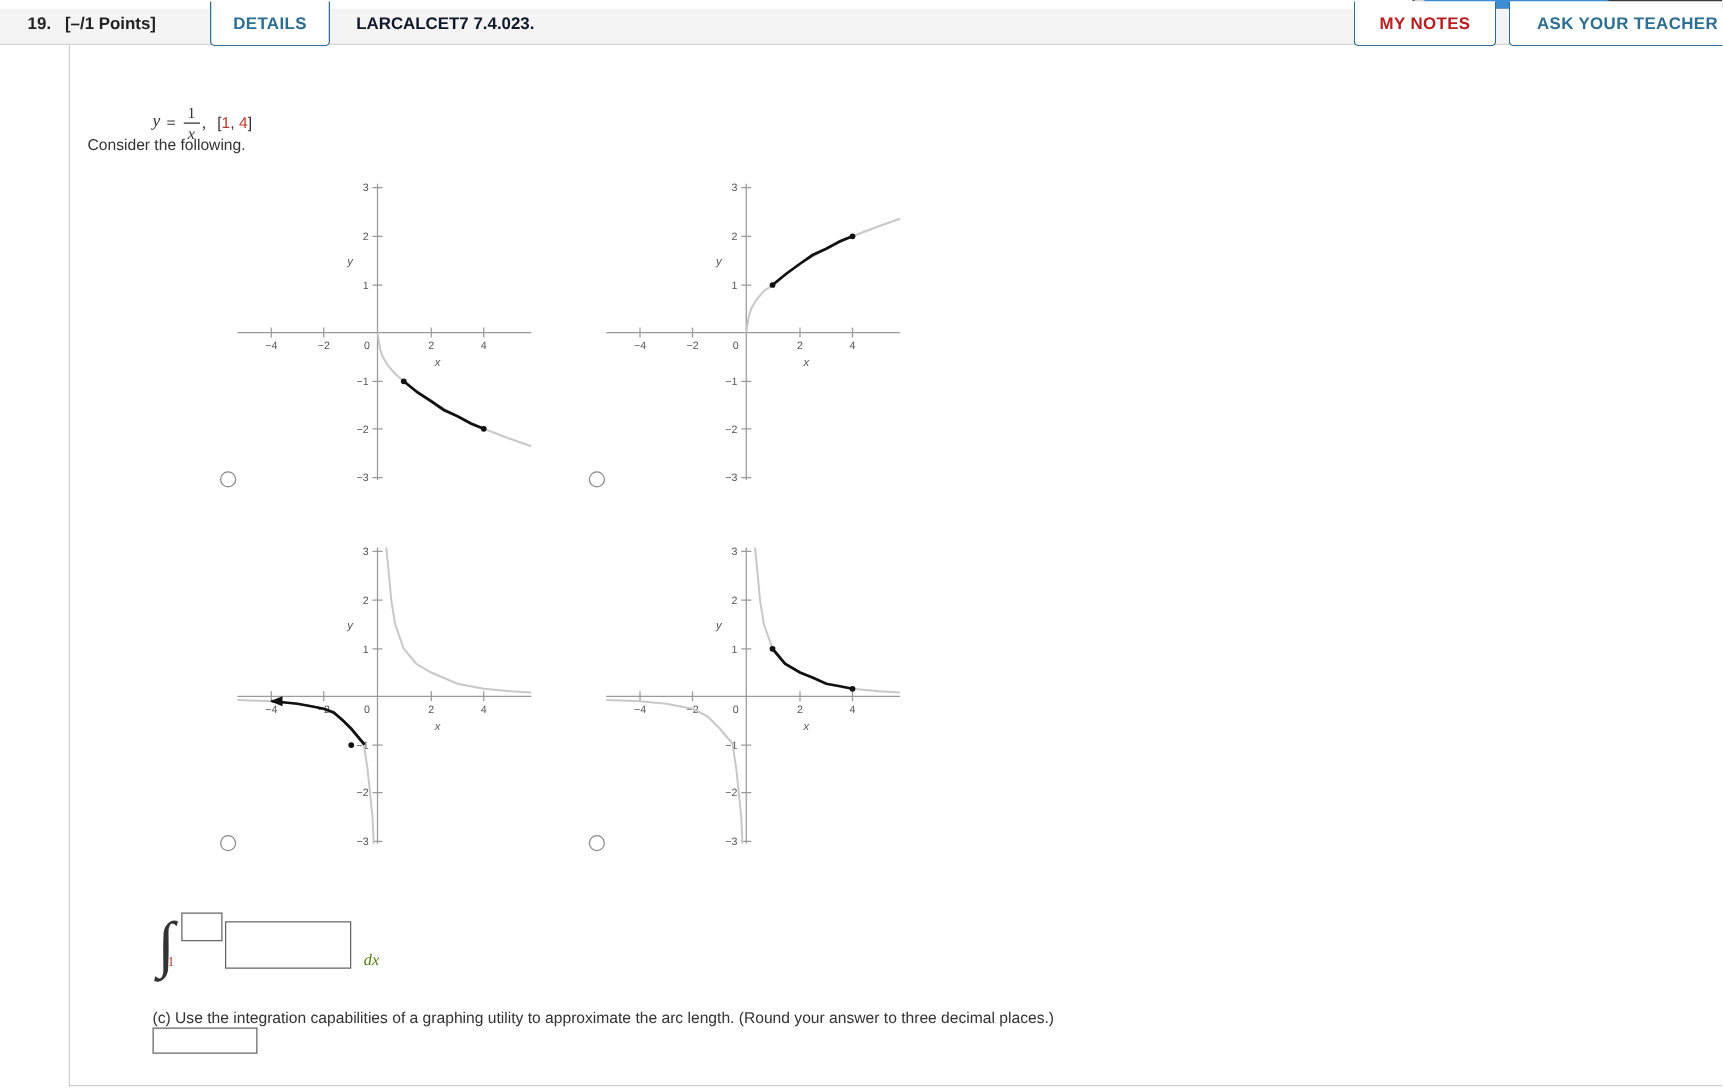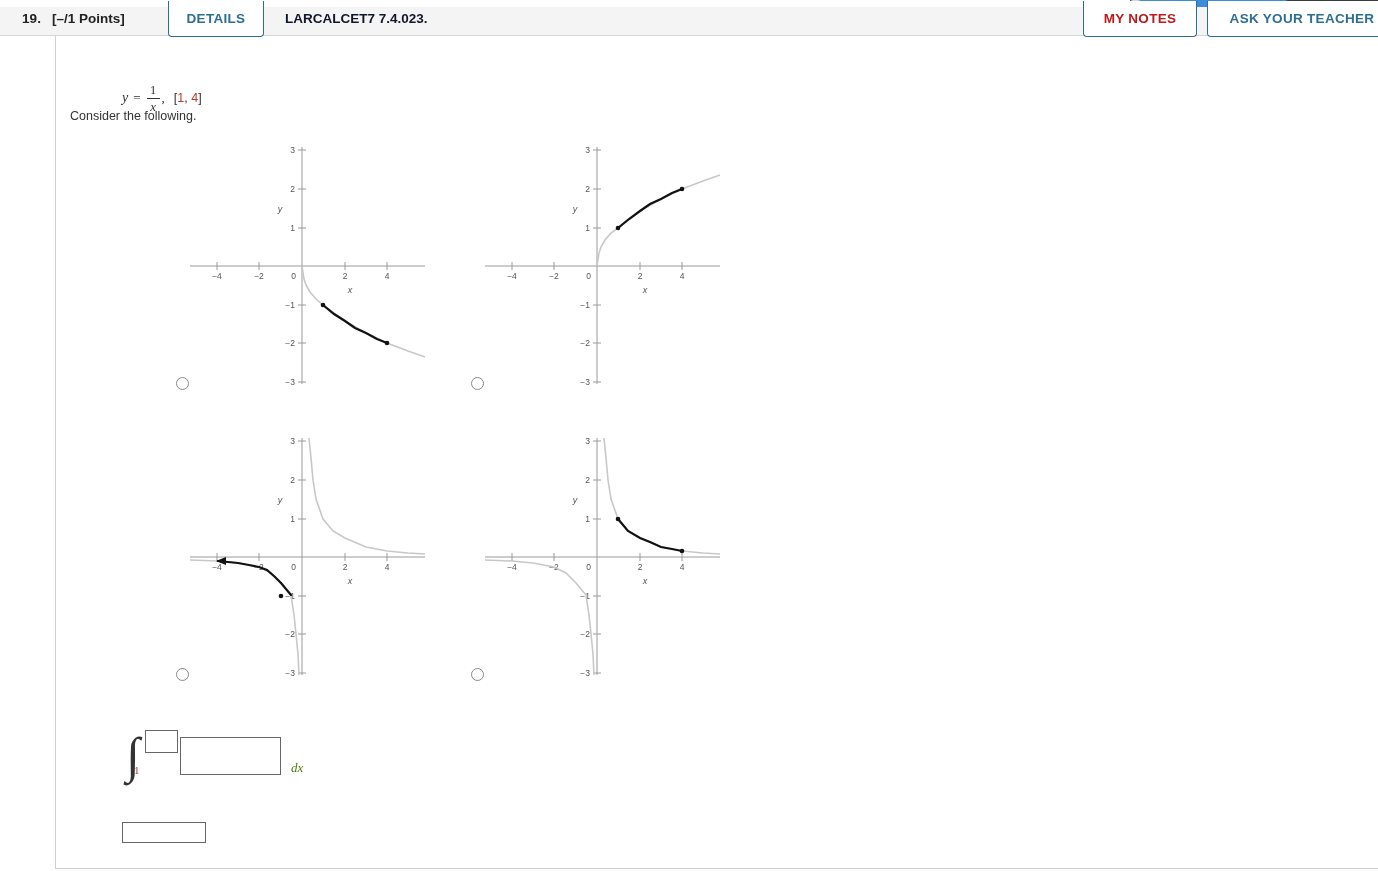--- a/index.html
+++ b/index.html
@@ -406,15 +406,16 @@
 
 
   <div class="integral-row">
     <span class="int-sign">∫</span>
     <span class="int-lower">1</span>
     <input class="ans-box box-upper" type="text" value="" placeholder="" style="">
     <input class="ans-box box-integrand" type="text" value="" placeholder="" style="">
     <span class="dx-label">dx</span>
   </div>
 
+  <div class="body-text" style="left:122px; top:806px;">(c) Use the integration capabilities of a graphing utility to approximate the arc length. (Round your answer to three decimal places.)</div>
   <input class="ans-box box-c" type="text" value="" placeholder="" style="">
 
 </div>
 
 </body></html>

